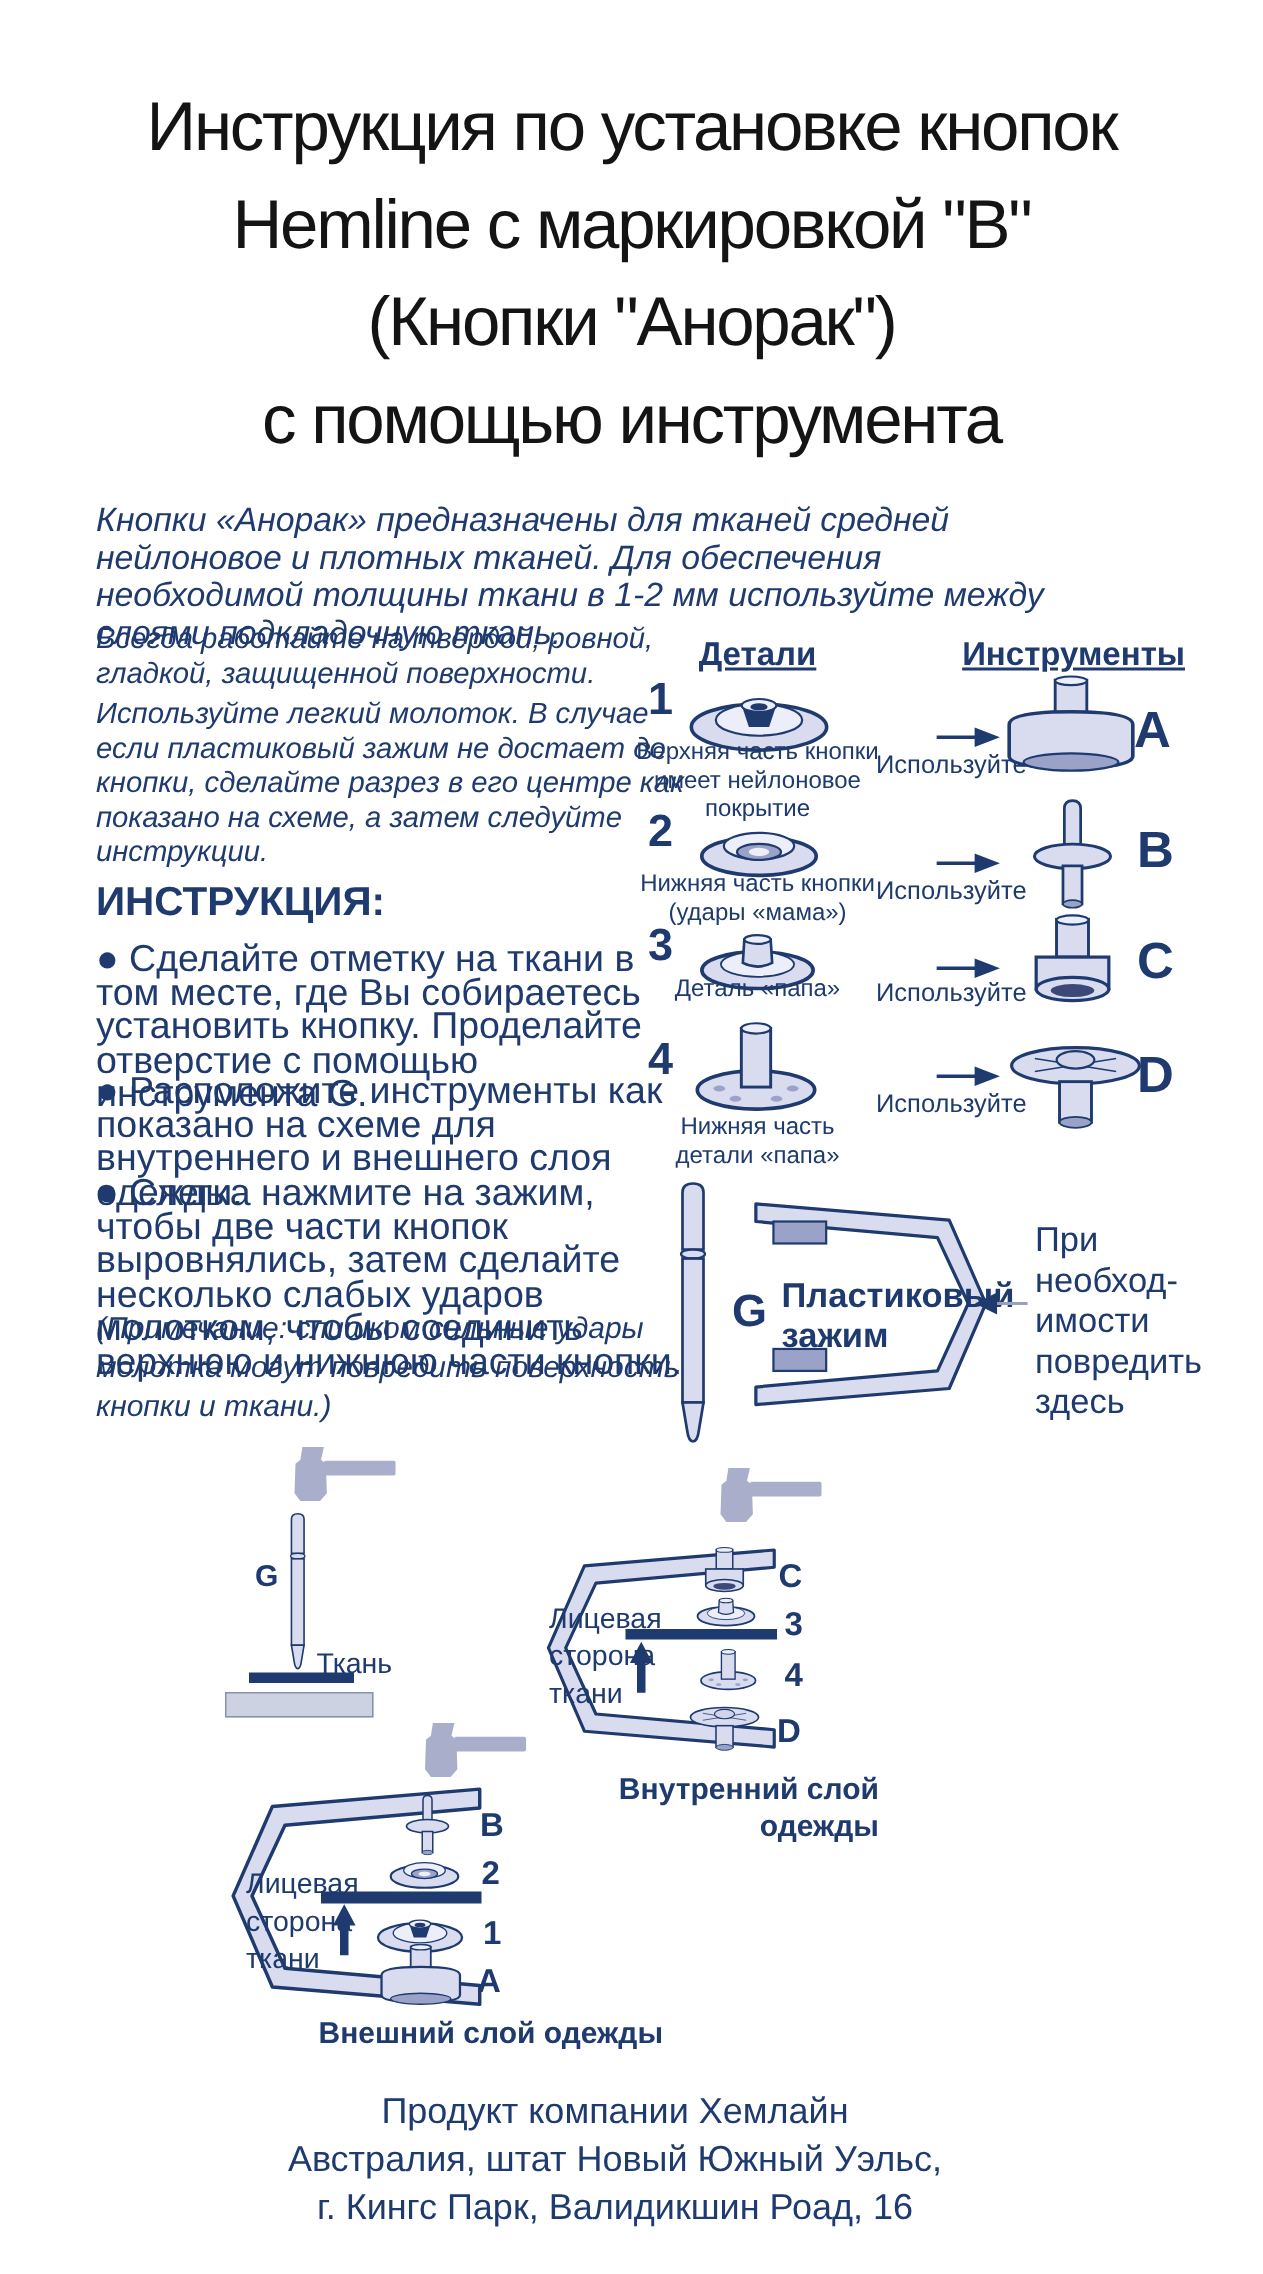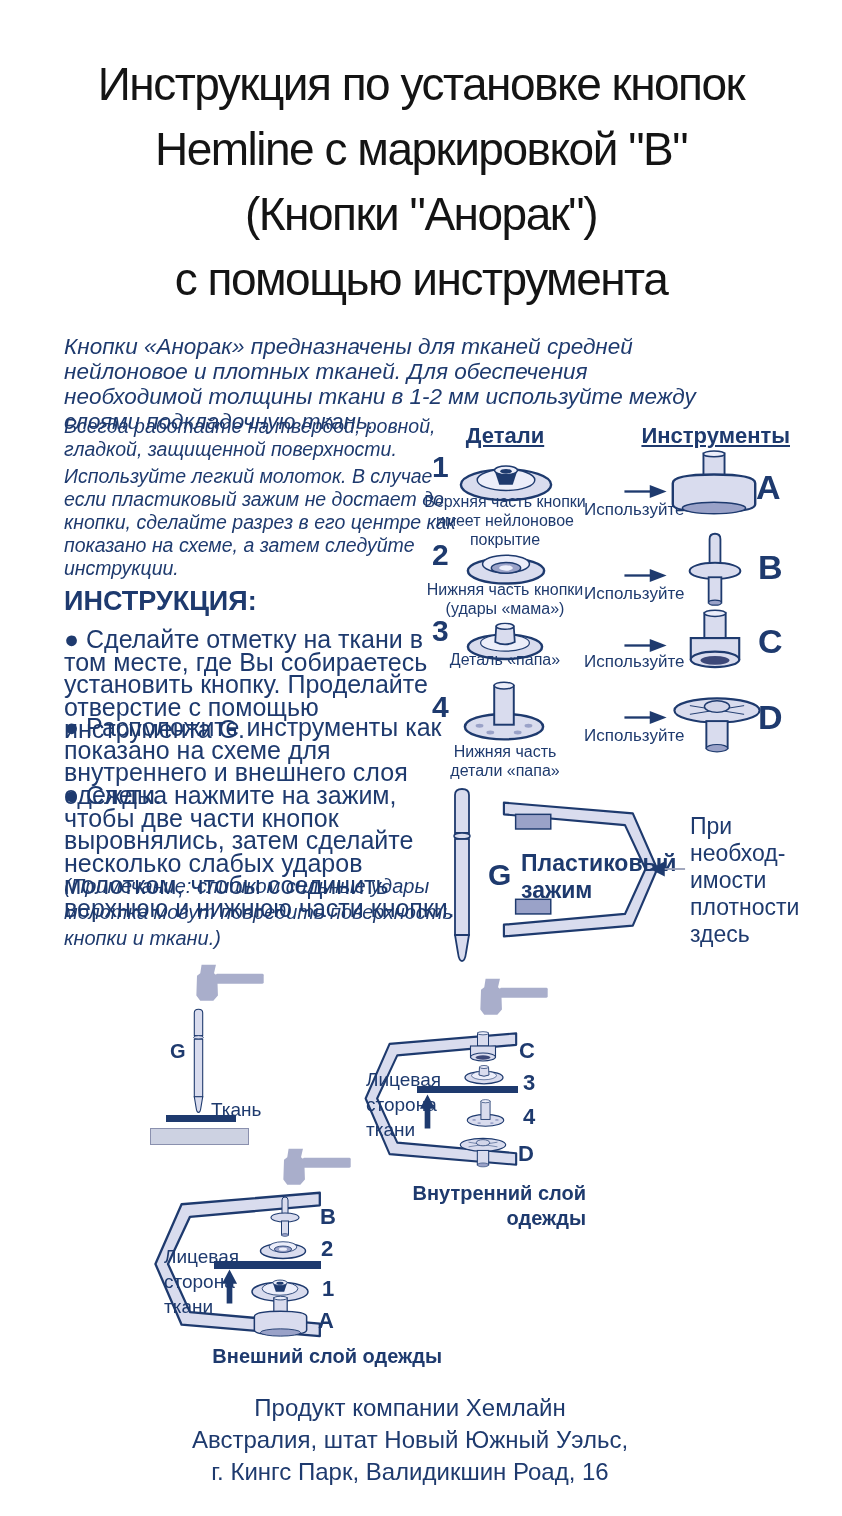--- a/index.html
+++ b/index.html
@@ -215,21 +215,21 @@
     </svg>
   <div class="abs g-big" style="left:488px;top:858px;">G</div>
   <div class="abs clamp-label" style="left:521px;top:850px;width:130px;">Пластиковый зажим</div>
   <svg class="abs" style="left:649px;top:859px;width:37px;height:20px;">
       <use href="#sym-cut-arrow"></use>
     </svg>
   <div class="abs cut-note" style="left:690px;top:813px;">
     <div>При</div>
     <div>необход-</div>
     <div>имости</div>
-    <div>плотности</div>
+    <div>повредить</div>
     <div>здесь</div>
   </div>
 
   <svg class="abs" style="left:180px;top:963px;width:85px;height:40px;">
       <use href="#sym-hammer"></use>
     </svg>
   <svg class="abs" style="left:189px;top:1008px;width:19px;height:108px;">
       <use href="#sym-punch"></use>
     </svg>
   <div class="abs g-small" style="left:170px;top:1040px;">G</div>

